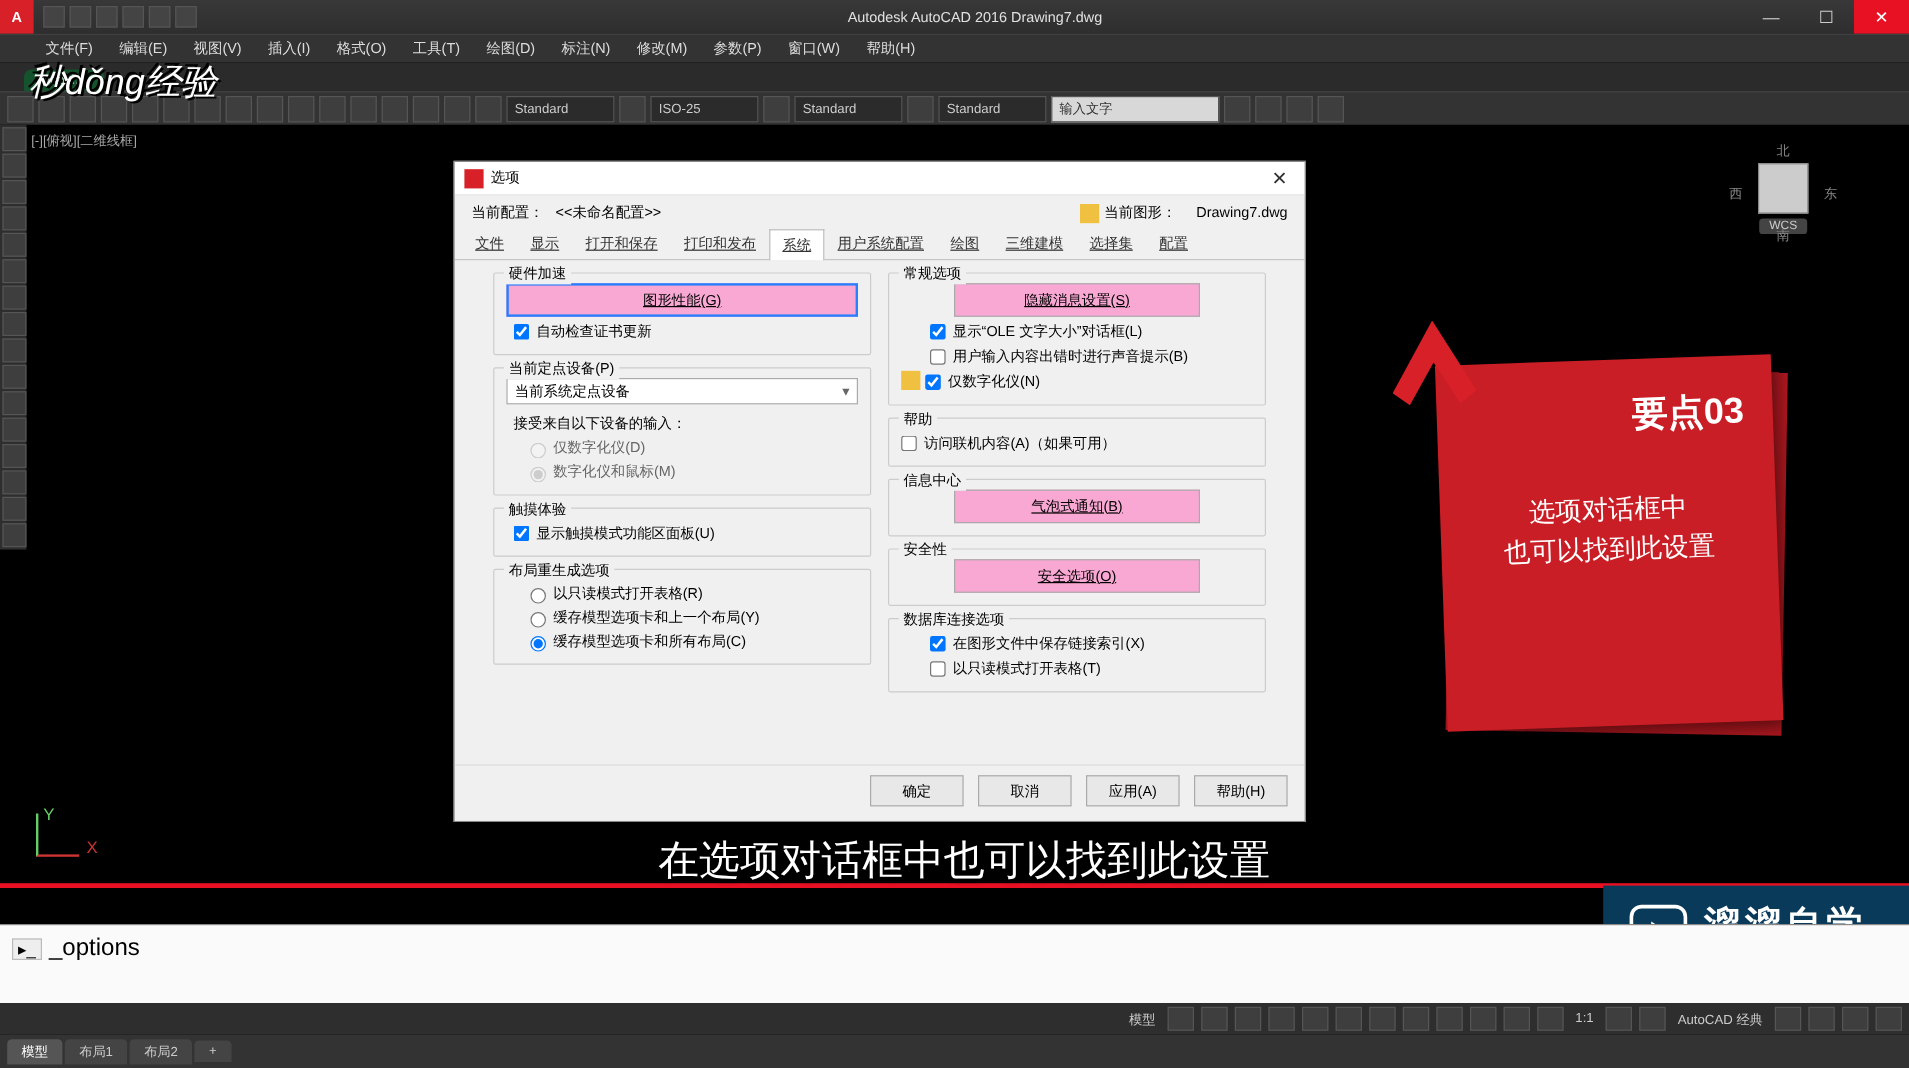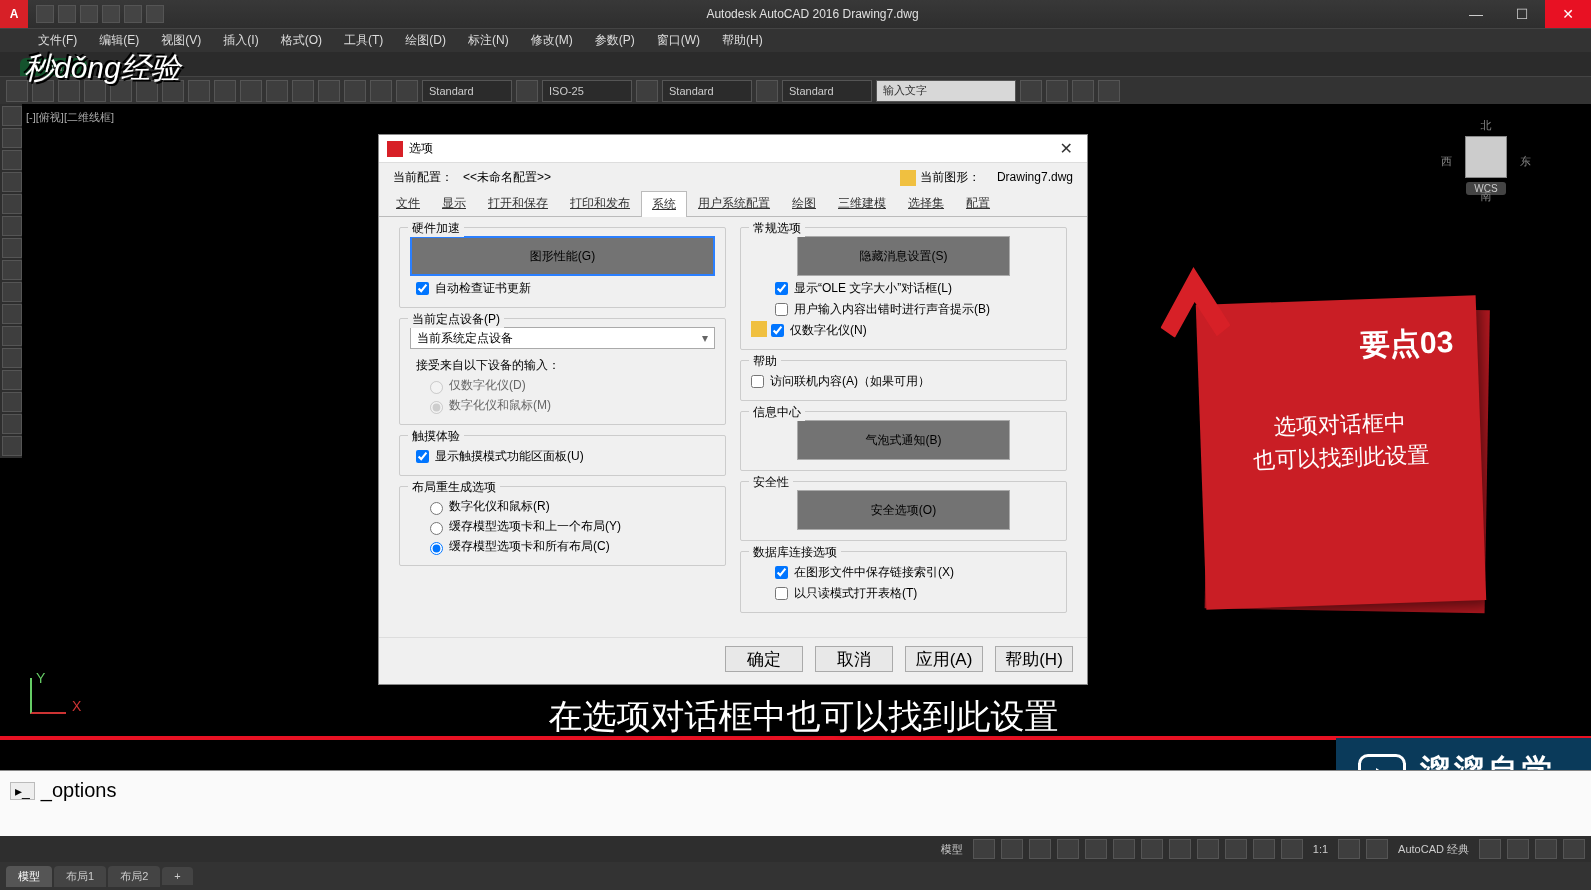--- a/index.html
+++ b/index.html
@@ -52,35 +52,35 @@
 
 
 .dialog { position: absolute; left: 378px; top: 134px; width: 710px; background: #f0f0f0; border: 1px solid #888; box-shadow: 0 4px 20px rgba(0,0,0,0.5); font-size: 12px; color: #000; }
 .dialog .dlgtitle { height: 28px; display: flex; align-items: center; padding: 0 8px; background: #fff; border-bottom: 1px solid #ddd; }
 .dialog .dlgtitle .dicon { width: 16px; height: 16px; background: #d72027; margin-right: 6px; }
 .dialog .dlgtitle .close { margin-left: auto; font-size: 16px; color: #333; padding: 0 6px; }
 .dialog .profile { padding: 6px 14px 4px; display: flex; gap: 40px; background: #f0f0f0; }
 .dialog .tabs { display: flex; background: #f0f0f0; border-bottom: 1px solid #bbb; padding: 0 6px; }
 .dialog .tab { padding: 4px 10px; color: #333; border: 1px solid transparent; border-bottom: none; text-decoration: underline; }
 .dialog .tab.active { background: #fff; border-color: #bbb; position: relative; top: 1px; }
-.dialog .body { display: flex; padding: 10px 20px; gap: 14px; background: #f0f0f0; min-height: 420px; }
+.dialog .body { display: flex; padding: 10px 32px; gap: 14px; background: #f0f0f0; min-height: 420px; }
 .dialog .col { flex: 1; display: flex; flex-direction: column; gap: 10px; }
 .group { border: 1px solid #ccc; border-radius: 2px; padding: 8px 10px 10px; position: relative; }
 .group .gtitle { position: absolute; top: -8px; left: 8px; background: #f0f0f0; padding: 0 4px; font-size: 12px; }
-.btnw { display: block; width: 100%; height: 40px; background: #737373; border: 1px solid #aaa; font-size: 12px; }
+.btnw { display: block; width: 100%; height: 28px; background: #f9a8d4; border: 1px solid #aaa; font-size: 12px; text-decoration: underline; }
 .btnw.blue { border: 2px solid #2a7fff; }
 .chk { display: flex; align-items: center; gap: 6px; margin: 4px 0 0 6px; }
 .chk input { width: 13px; height: 13px; }
 .rad { display: flex; align-items: flex-end; gap: 6px; margin: 3px 0 0 20px; color: #666; }
 .sel { width: 100%; height: 22px; background: #fff; border: 1px solid #aaa; padding: 0 6px; display: flex; align-items: center; justify-content: space-between; }
 .sel::after { content: "▾"; color: #666; }
 .smallicon { width: 16px; height: 16px; background: #f0c040; display: inline-block; vertical-align: middle; margin-right: 4px; }
 
 .dlgbtns { display: flex; gap: 12px; justify-content: flex-end; padding: 8px 14px 12px; background: #f0f0f0; border-top: 1px solid #ddd; }
-.dlgbtns button { width: 78px; height: 26px; background: #e8e8e8; border: 1px solid #aaa; font-size: 17px; }
+.dlgbtns button { width: 78px; height: 26px; background: #e8e8e8; border: 1px solid #aaa; font-size: 12px; }
 
 
 .notecard { position: absolute; right: 110px; top: 300px; width: 280px; height: 305px; transform: rotate(-2deg); }
 .notecard .bg { position: absolute; inset: 0; background: #c91e25; box-shadow: 4px 6px 14px rgba(0,0,0,0.5); }
 .notecard .bg2 { position: absolute; inset: 8px -6px -6px 6px; background: #b11820; transform: rotate(3deg); z-index: -1; }
 .notecard .alogo { position: absolute; top: -38px; left: -36px; width: 70px; height: 70px; background: #d72027; clip-path: polygon(50% 0, 100% 85%, 80% 100%, 50% 50%, 20% 100%, 0 85%); }
 .notecard .title { position: absolute; top: 26px; right: 24px; color: #fff; font-size: 30px; font-weight: bold; }
 .notecard .text { position: absolute; top: 108px; left: 0; right: 0; color: #fff; font-size: 22px; text-align: center; line-height: 1.5; }
 
 
@@ -308,21 +308,21 @@
         <div class="gtitle">触摸体验</div>
         <label class="chk">
             <input type="checkbox" checked="" style="">
             <span>显示触摸模式功能区面板(U)</span>
           </label>
       </div>
       <div class="group">
         <div class="gtitle">布局重生成选项</div>
         <label class="rad" style="color:#000">
             <input type="radio" name="rg" style="">
-            <span>数字化仪和鼠标(R)</span>
+            <span>以只读模式打开表格(R)</span>
           </label>
         <label class="rad" style="color:#000">
             <input type="radio" name="rg" style="">
             <span>缓存模型选项卡和上一个布局(Y)</span>
           </label>
         <label class="rad" style="color:#000">
             <input type="radio" name="rg" checked="" style="">
             <span>缓存模型选项卡和所有布局(C)</span>
           </label>
       </div>

